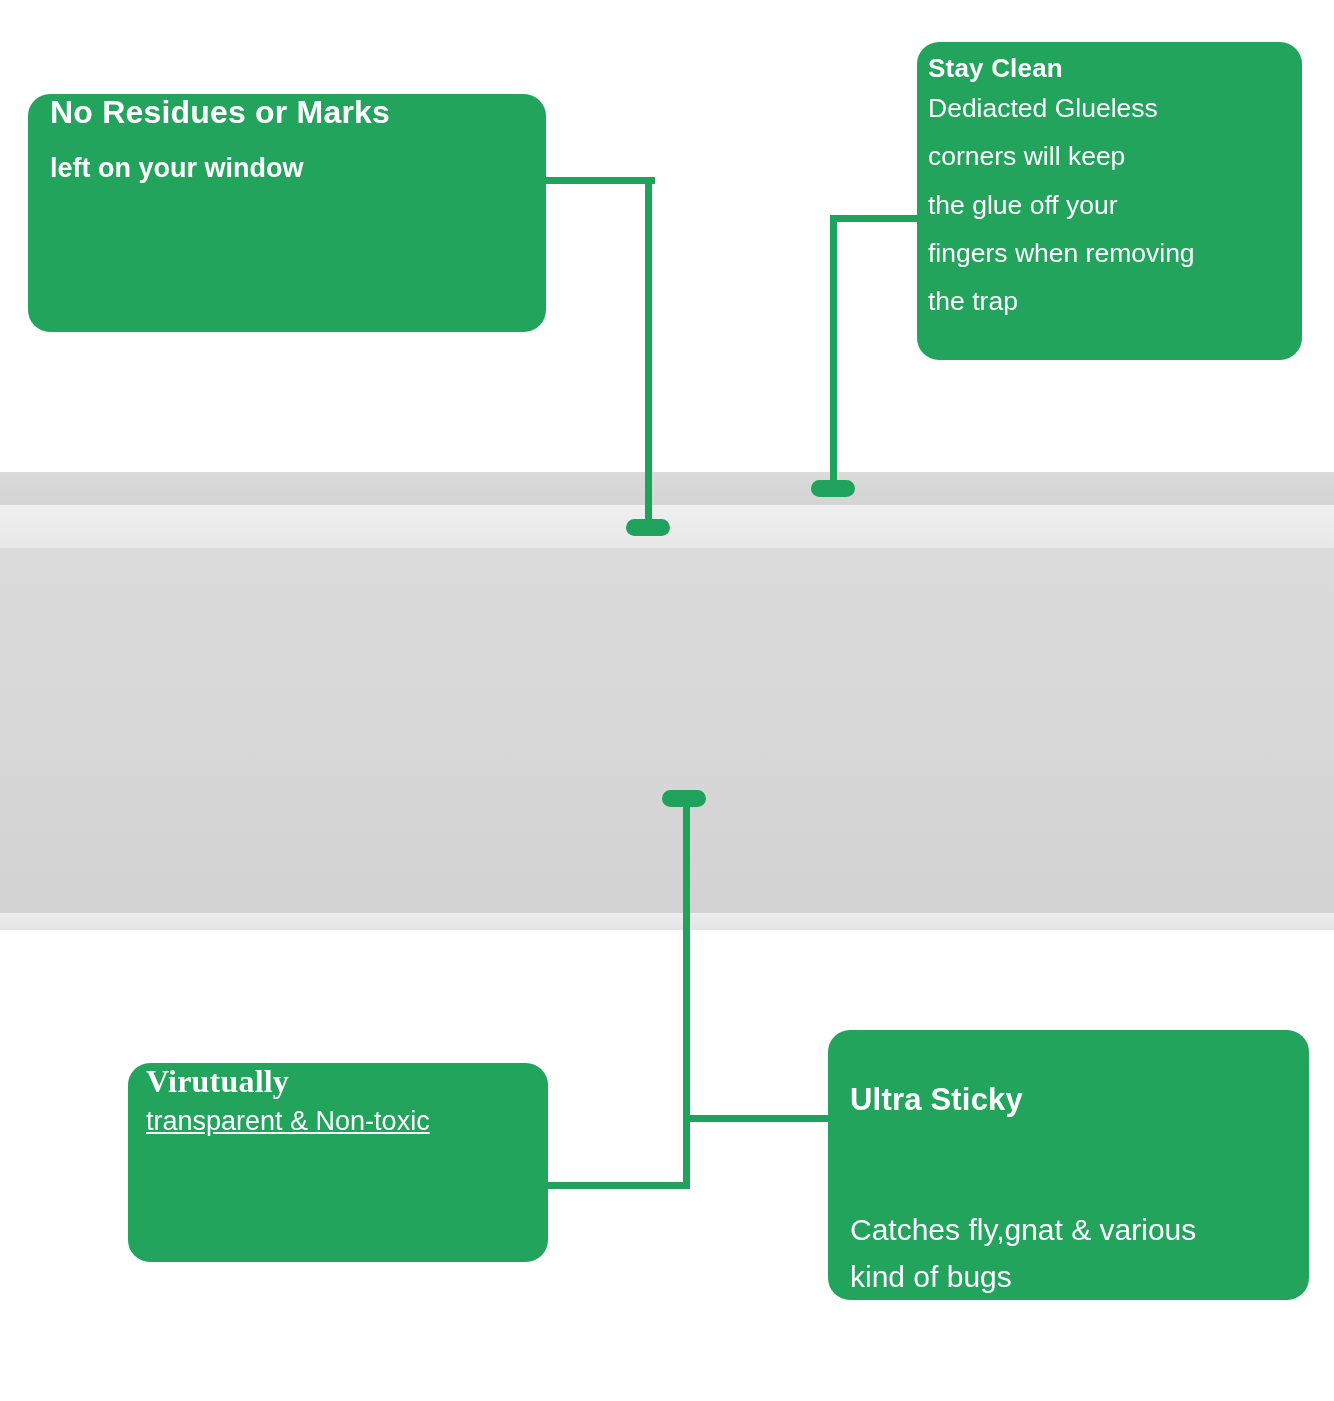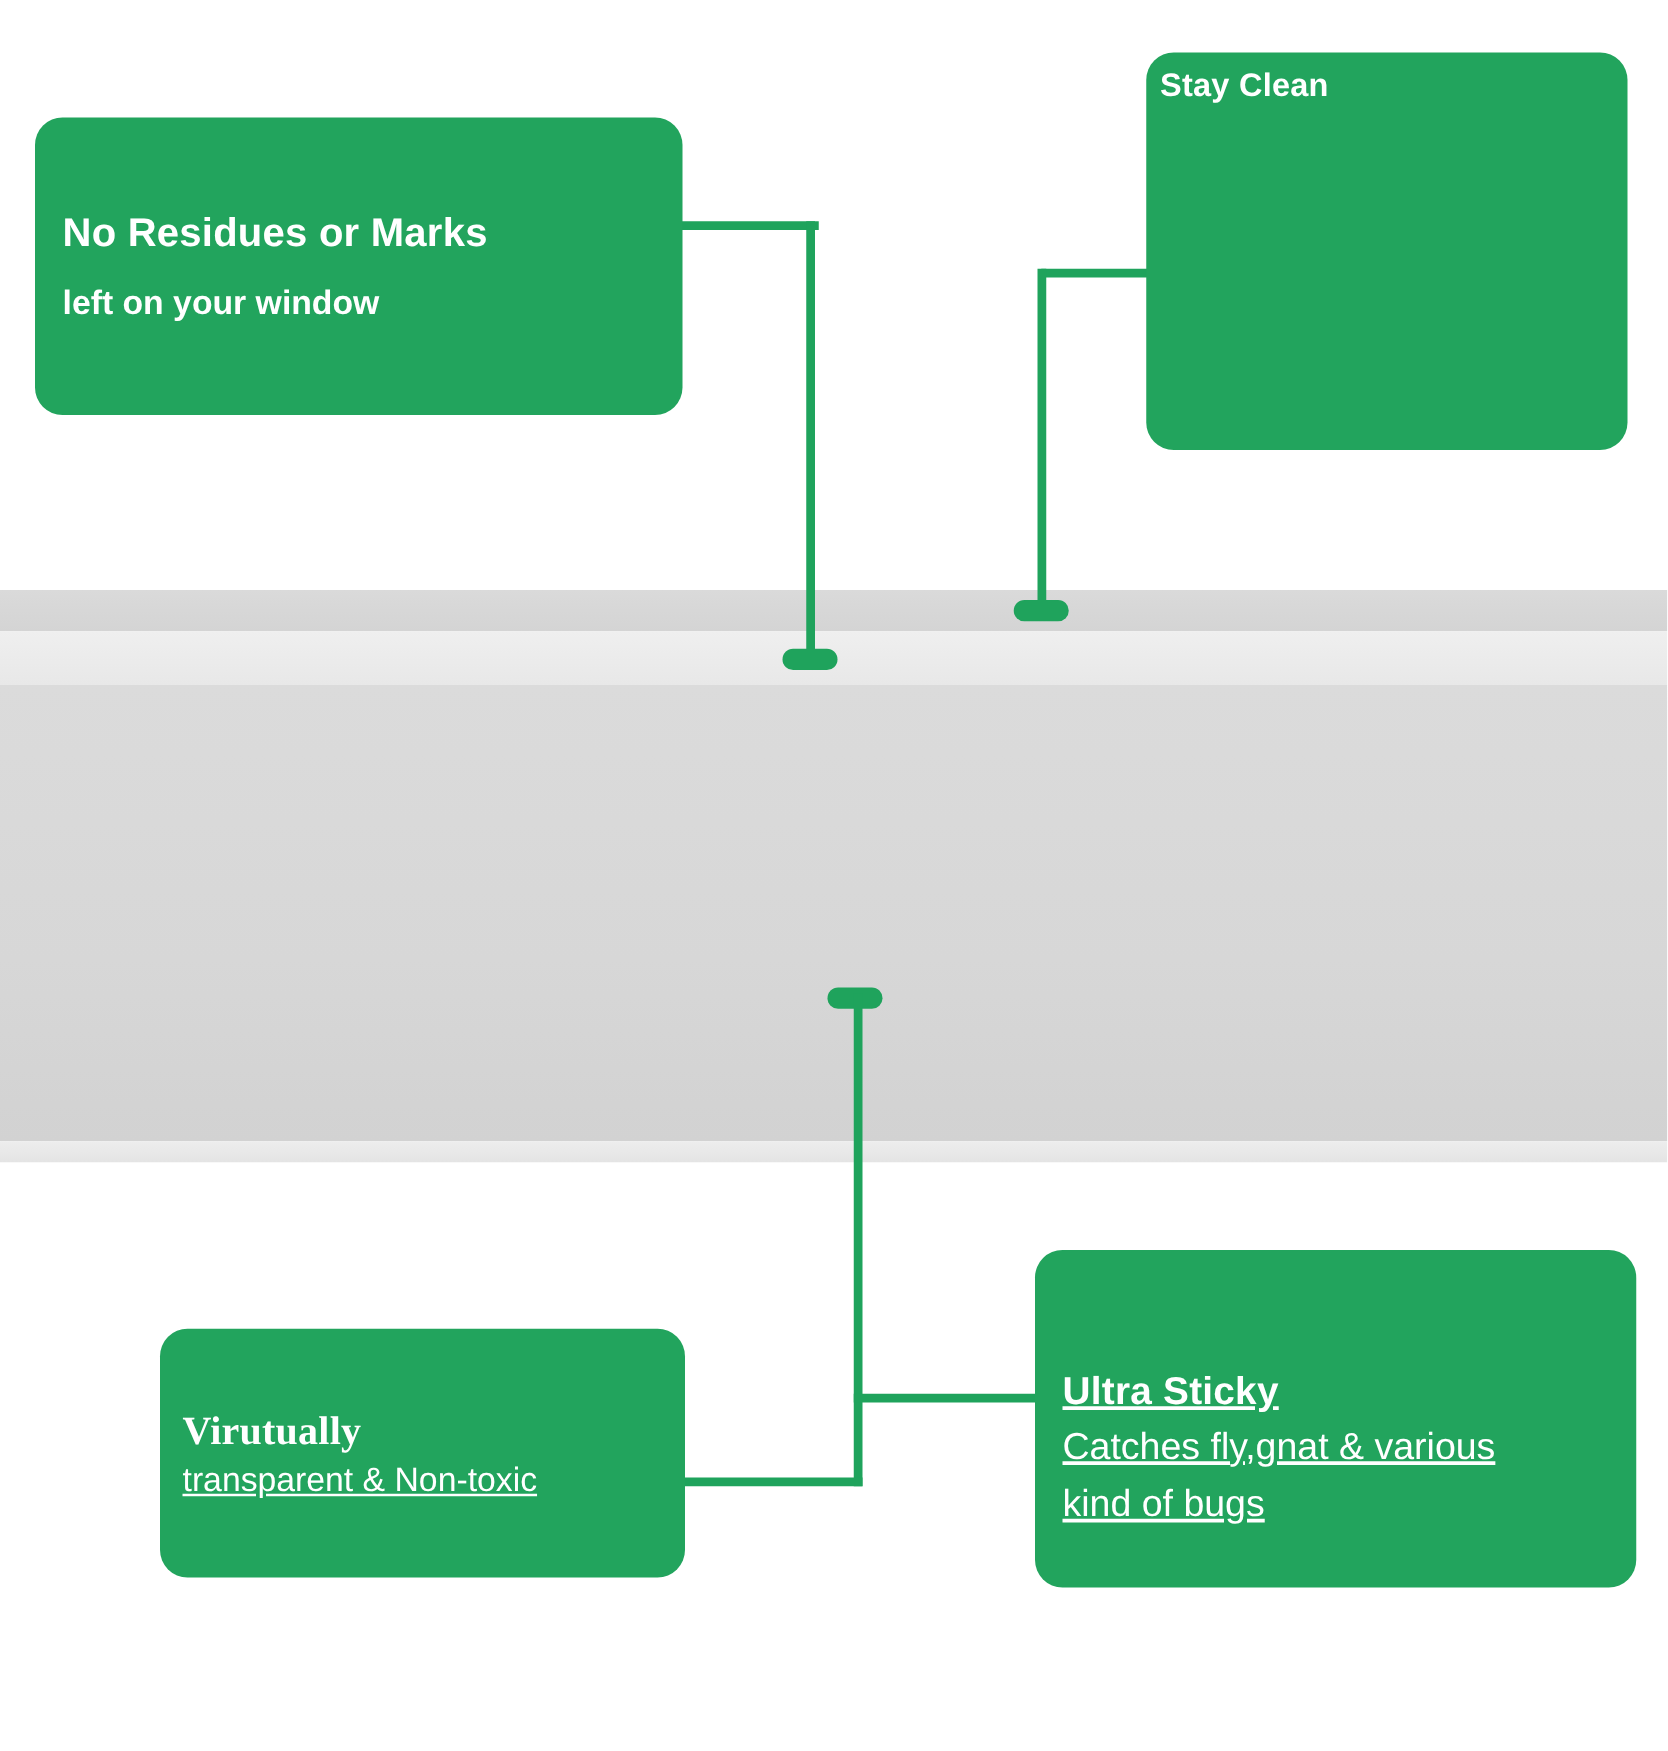--- a/index.html
+++ b/index.html
@@ -50,21 +50,20 @@
   }
 
   
   .callout {
     position: absolute;
     background: #22a45d;
     border-radius: 22px;
     box-sizing: border-box;
     display: flex;
     flex-direction: column;
-    justify-content: center;
     color: #ffffff;
   }
   .callout .title {
     font-weight: bold;
     color: #ffffff;
     letter-spacing: 0.2px;
   }
   .callout .body {
     color: #ffffff;
     font-weight: normal;
@@ -93,25 +92,24 @@
   #callout-virtually {
     left: 128px; top: 1063px;
     width: 420px; height: 199px;
     padding: 0 0 0 18px;
   }
   #callout-virtually .title { font-size: 32px; margin-bottom: 6px; font-family: Liberation Serif, serif; }
   #callout-virtually .body  { font-size: 27px; text-decoration: underline; }
 
   
   #callout-ultra-sticky {
-    left: 828px; top: 1000px;
+    left: 828px; top: 1030px;
     width: 481px; height: 270px;
     padding: 52px 0 0 22px;
-    justify-content: center;
-    text-decoration: underline;
+    justify-content: space-between;
   }
   #callout-ultra-sticky .title { font-size: 31px; margin-bottom: 4px; }
   #callout-ultra-sticky .body  { font-size: 30px; line-height: 1.55; }
 </style>
 </head>
 <body>
 
 <div id="canvas">
 
   <div class="product-photo" style="top:472px; height:458px;">
@@ -134,20 +132,27 @@
   <div class="lead-h" style="left:683px; top:1115px; width:152px;"></div>
   <div class="lead-h" style="left:540px; top:1182px; width:150px;"></div>
 
   <div class="callout" id="callout-no-residues">
     <div class="title">No Residues or Marks</div>
     <div class="body">left on your window</div>
   </div>
 
   <div class="callout" id="callout-stay-clean">
     <div class="title">Stay Clean</div>
+    <div class="body">
+      <div>Dediacted Glueless</div>
+      <div>corners will keep</div>
+      <div>the glue off your</div>
+      <div>fingers when removing</div>
+      <div>the trap</div>
+    </div>
   </div>
 
   <div class="callout" id="callout-virtually">
     <div class="title">Virutually</div>
     <div class="body">transparent &amp; Non-toxic</div>
   </div>
 
   <div class="callout" id="callout-ultra-sticky">
     <div class="title">Ultra Sticky</div>
     <div class="body">

